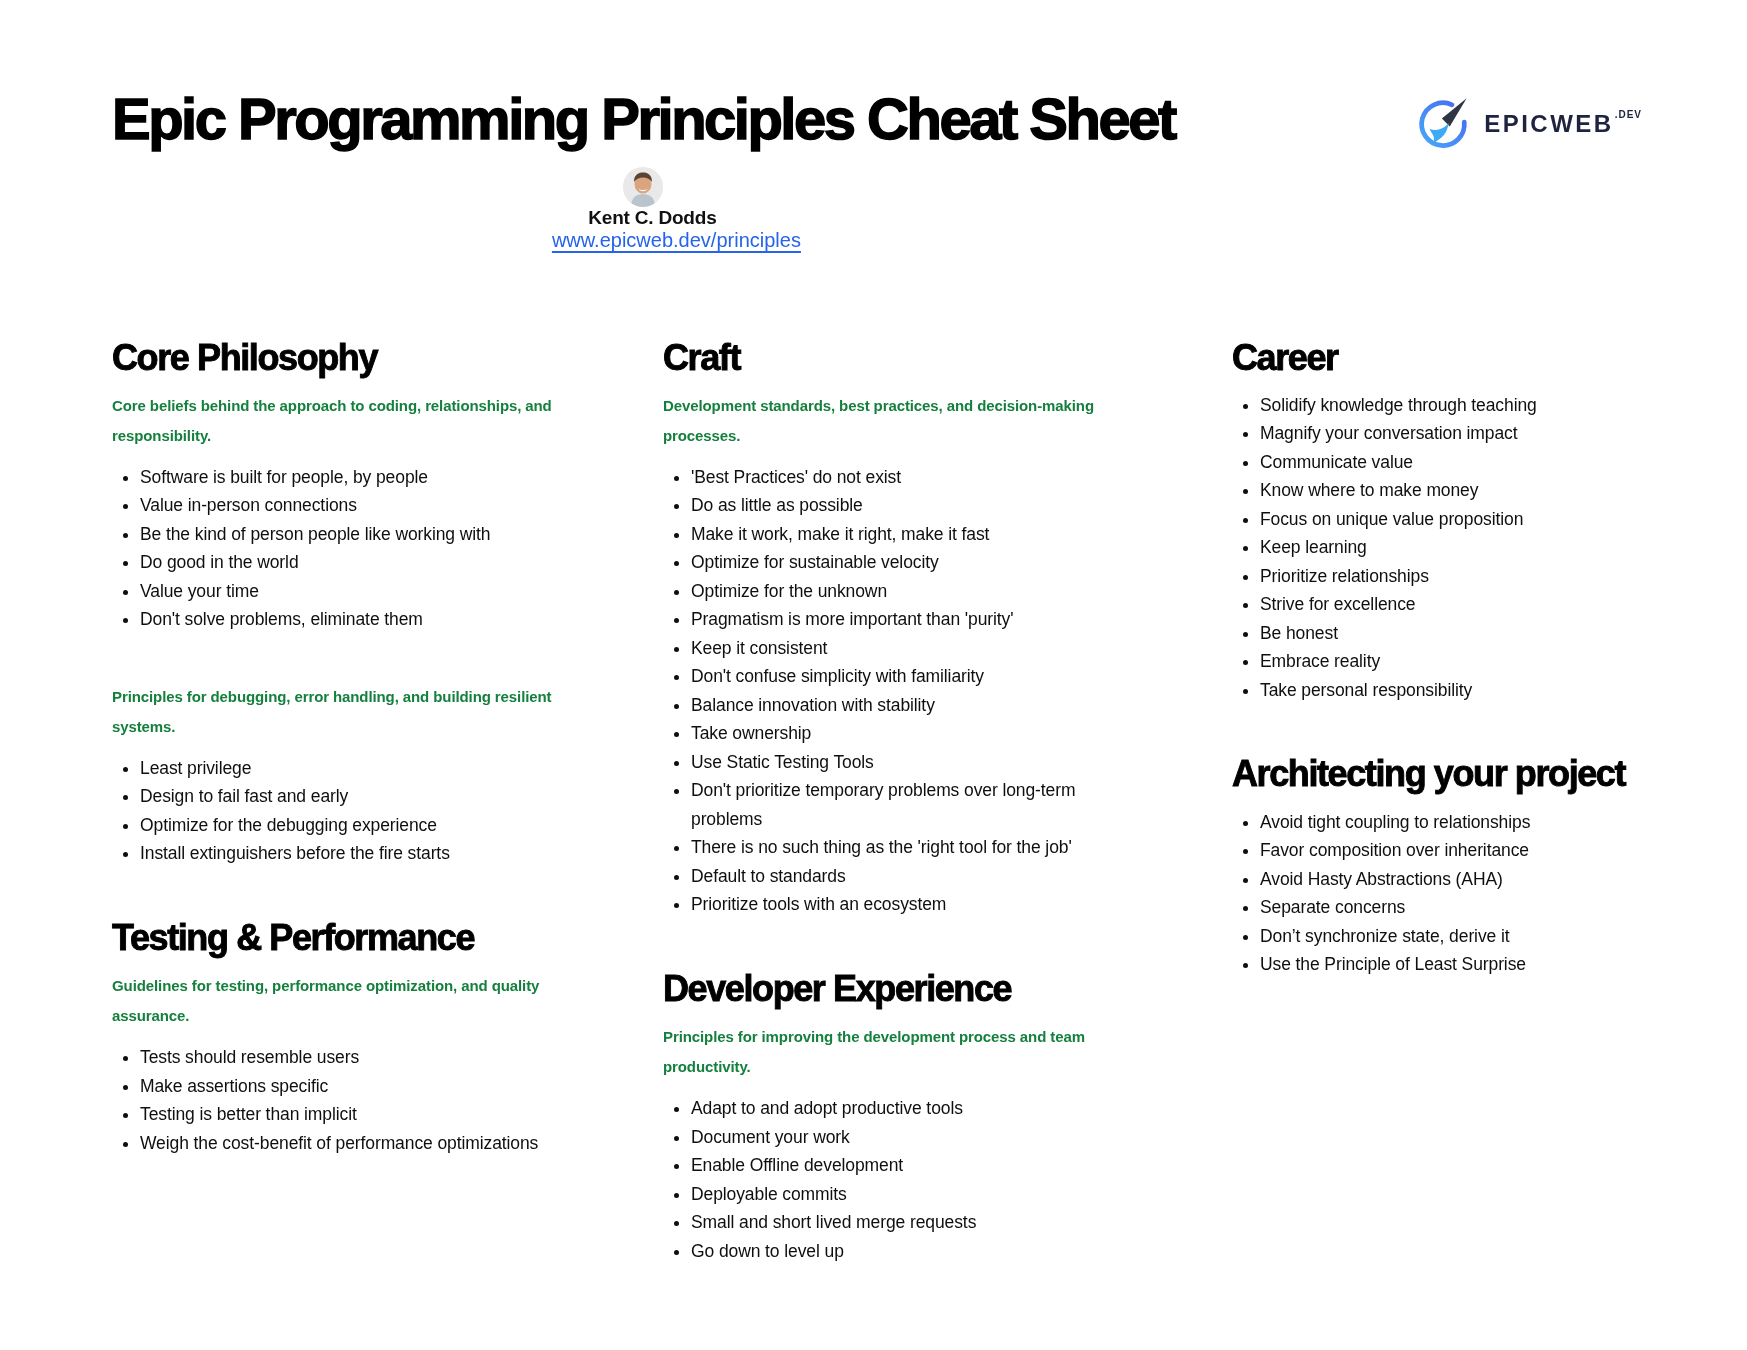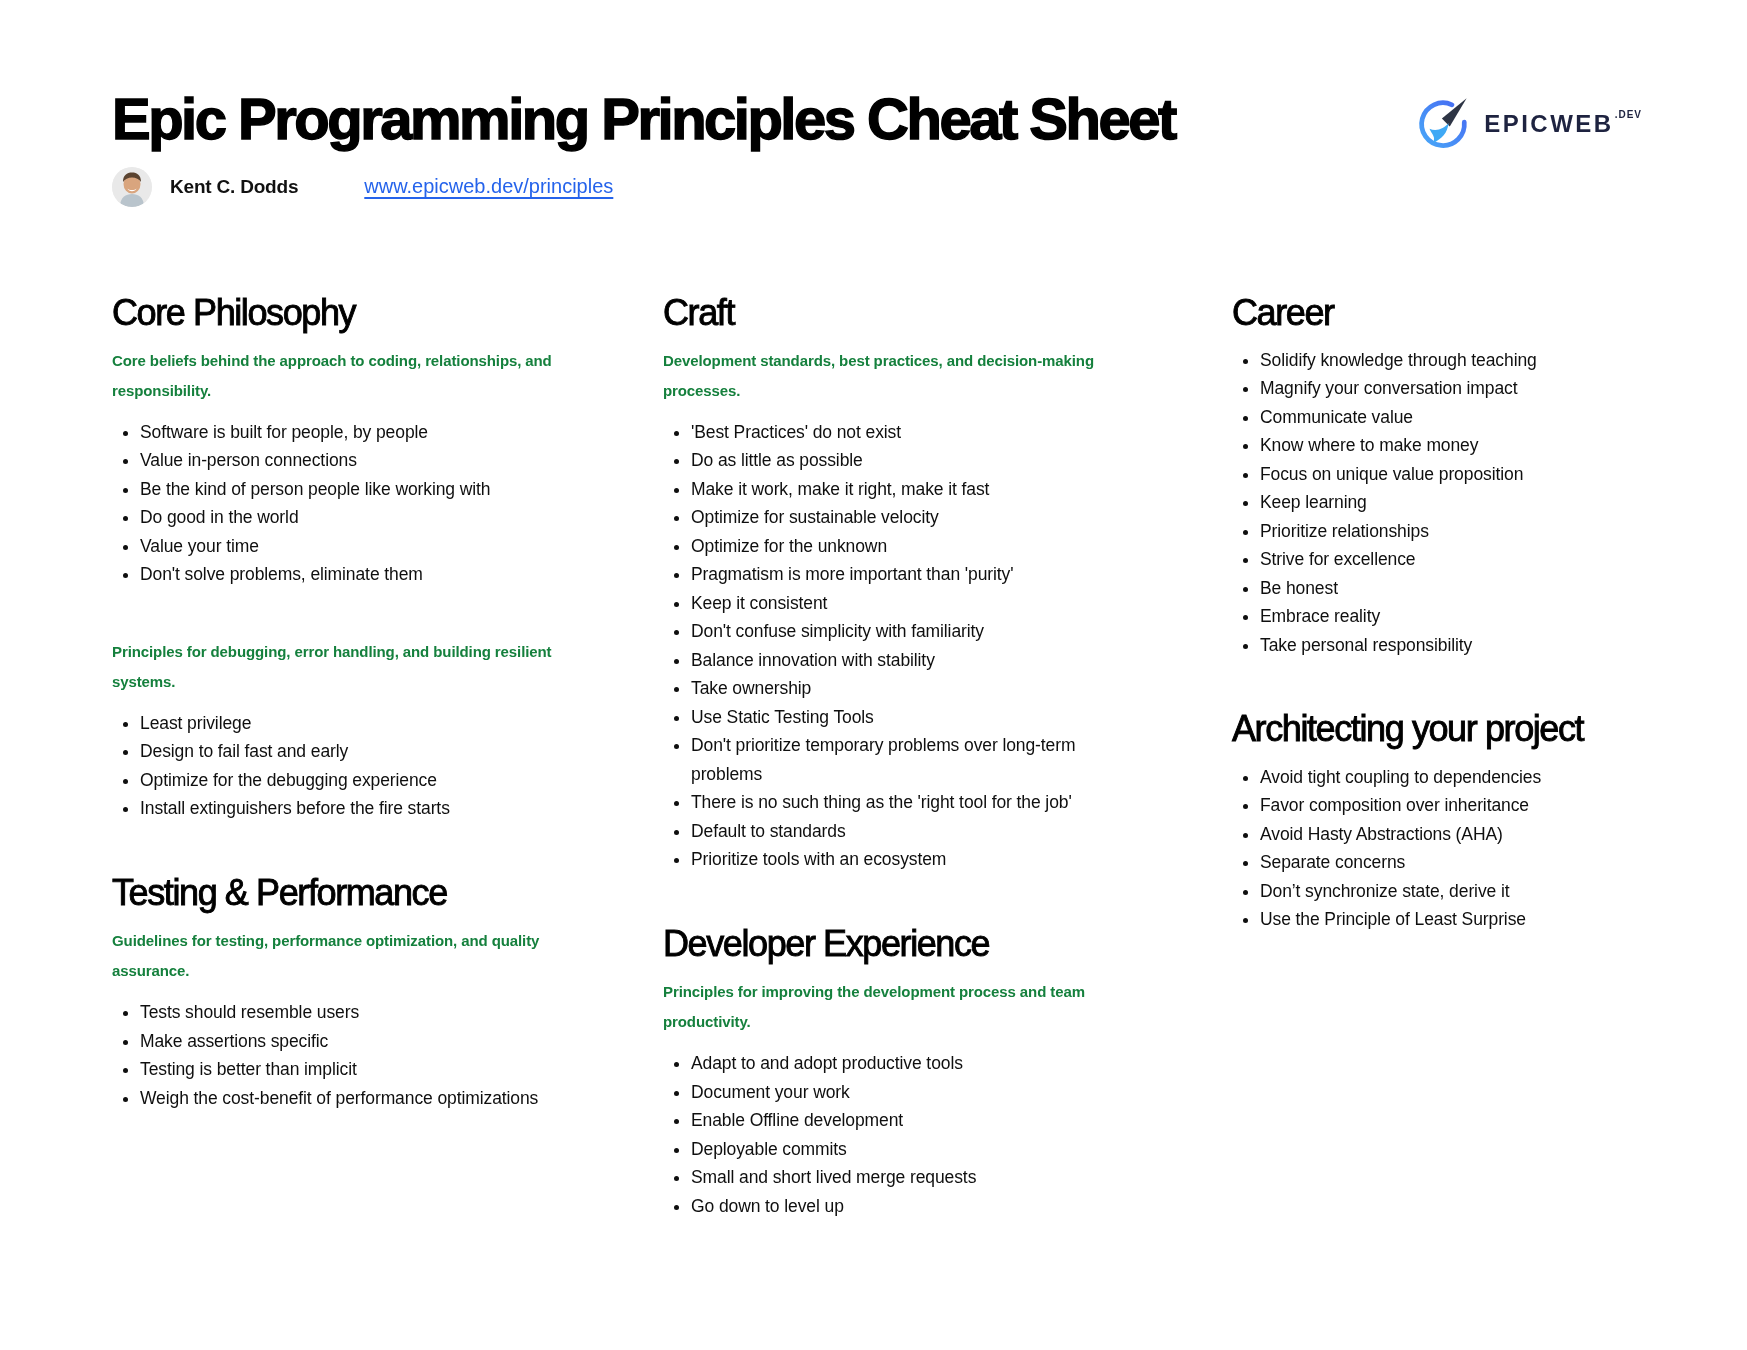--- a/index.html
+++ b/index.html
@@ -18,21 +18,21 @@
   .page-title {
     margin:0;
     font-size:58px;
     line-height:1.15;
     font-weight:700;
     letter-spacing:-2.5px;
     color:#000;
     -webkit-text-stroke:1.4px #000;
     white-space:nowrap;
   }
-  .author-row { margin-top:14px; display:flex; align-items:center; }
+  .author-row { margin-top:14px; display:flex; align-items:center;flex-direction:column; }
   .avatar {
     width:40px; height:40px; border-radius:50%;
     overflow:hidden; flex:0 0 auto; background:#ececec;
     display:inline-block;
   }
   .author-name {
     margin-left:18px;
     font-size:19px; font-weight:700; color:#111;
     letter-spacing:-0.2px;
   }
@@ -59,21 +59,21 @@
   .column-1 { width:470px; margin-right:81px; }
   .column-2 { width:480px; margin-right:89px; }
   .column-3 { width:440px; }
   .section { margin:0 0 48px 0; }
   .section:last-child { margin-bottom:0; }
   .section + .section { margin-top:48px; }
   .section-heading {
     margin:0 0 12px 0;
     font-size:36px;
     line-height:1.2;
-    font-weight:400;
+    font-weight:700;
     letter-spacing:-1.4px;
     color:#000;
     -webkit-text-stroke:0.9px #000;
   }
   .section-description {
     margin:0 0 6px 0;
     font-size:15px;
     font-weight:700;
     line-height:30px;
     color:#15803d;
@@ -221,21 +221,21 @@
             <li>Prioritize relationships</li>
             <li>Strive for excellence</li>
             <li>Be honest</li>
             <li>Embrace reality</li>
             <li>Take personal responsibility</li>
           </ul>
         </section>
         <section class="section">
           <h2 class="section-heading">Architecting your project</h2>
           <ul class="bullet-list">
-            <li>Avoid tight coupling to dependencies</li>
+            <li>Avoid tight coupling to relationships</li>
             <li>Favor composition over inheritance</li>
             <li>Avoid Hasty Abstractions (AHA)</li>
             <li>Separate concerns</li>
             <li>Don’t synchronize state, derive it</li>
             <li>Use the Principle of Least Surprise</li>
           </ul>
         </section>
       </div>
     </div>
 

